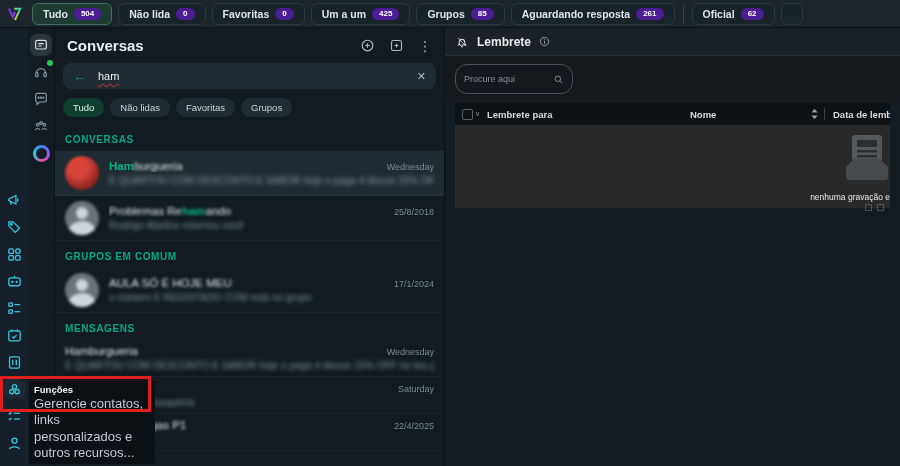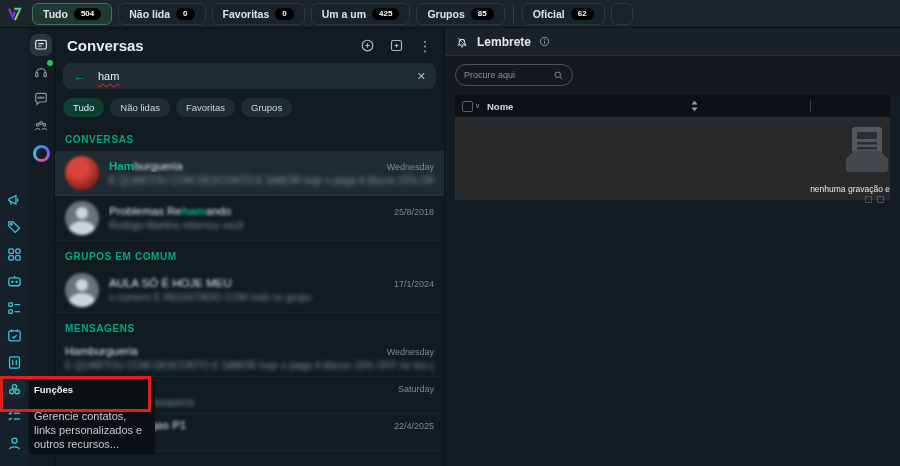--- a/index.html
+++ b/index.html
@@ -8,21 +8,21 @@
   .app { position:relative; width:900px; height:466px; background:#10181f; }
 
   
   .topbar { height:28px; background:#1b252b; display:flex; align-items:center;
     gap:6px; padding:0 4px; border-bottom:1px solid #0b1116; }
   .logo { width:22px; height:22px; flex:0 0 22px; display:flex; align-items:center; justify-content:center; }
   .tab { display:flex; align-items:center; gap:6px; height:22px; padding:0 10px;
     background:#19232a; border:1px solid #2d3940; border-radius:6px; cursor:pointer; }
   .tab.active { background:#1d3a33; border-color:#43705f; }
   .tab .tlabel { font-size:10.5px; font-weight:bold; color:#dde4e8; white-space:nowrap; }
-  .tab .tcount { background:#000000; color:#fff; font-size:8px; font-weight:bold;
+  .tab .tcount { background:#4c1d95; color:#fff; font-size:8px; font-weight:bold;
     border-radius:999px; padding:2px 7px; line-height:1; }
   .tab-divider { width:1px; height:18px; background:#38444c; margin:0 2px; }
 
   
   .main { display:flex; height:438px;justify-content:center; }
 
   
   .rail1 { width:28px; background:#15202a; display:flex; flex-direction:column;
     align-items:center; }
   .rail1 .spacer { flex:0 0 162px; }
@@ -90,36 +90,36 @@
   .mitem { padding:5px 10px; height:37px; cursor:pointer;
     border-bottom:1px solid rgba(134,150,160,0.08); }
   .imp-badge { background:#e01b2c; color:#fff; font-size:8px; font-weight:bold;
     padding:2px 8px 2px 6px; margin-left:5px; border-radius:3px;
     clip-path:polygon(0 0, calc(100% - 5px) 0, 100% 50%, calc(100% - 5px) 100%, 0 100%); }
 
   
   .func-tooltip { position:absolute; left:29px; top:381px; width:126px; background:#0b1014;
     padding:3px 5px; z-index:40; }
   .func-title { font-size:9.5px; font-weight:bold; color:#f2f5f6; }
-  .func-desc { font-size:11px; color:#c3cbd1; line-height:1.25; margin-top:15px; }
+  .func-desc { font-size:13px; color:#c3cbd1; line-height:1.25; margin-top:1px; }
   .red-box { position:absolute; left:0px; top:376px; width:151px; height:36px;
     border:3px solid #e02020; z-index:50; pointer-events:none; }
 
   
   .rpanel { flex:1; background:#131c23; display:flex; flex-direction:column; }
   .rheader { height:28px; background:#1a2127; border-bottom:1px solid #2a3138;
     display:flex; align-items:center; gap:8px; padding:0 10px; }
   .rheader .bell { color:#d6dadd; display:flex; }
   .rheader .bell svg { width:14px; height:14px; }
   .rtitle { font-size:12px; font-weight:bold; color:#e6e9eb; }
   .info-ic { color:#9aa3aa; display:flex; }
   .info-ic svg { width:11px; height:11px; }
 
   .rbody-top { background:#15191e; padding:8px 10px 9px 10px; }
-  .rsearch { width:118px; height:22px; border:1px solid #4c5257; border-radius:12px;
+  .rsearch { width:118px; height:30px; border:1px solid #4c5257; border-radius:12px;
     display:flex; align-items:center; padding:0 8px; gap:4px; }
   .rsearch input { flex:1; min-width:0; background:transparent; border:none; outline:none;
     color:#cfd3d6; font-size:9px; font-family:"Liberation Sans", sans-serif; }
   .rsearch input::placeholder { color:#8a9096; }
   .rsearch svg { width:11px; height:11px; color:#8a9096; flex:0 0 11px; }
 
   .rtable { margin:0 10px; }
   .rthead { height:22px; background:#0e1114; display:grid;
     grid-template-columns:32px 203px 120px 14px 1px auto; align-items:center; }
   .thcell { font-size:9.5px; font-weight:bold; color:#d7dadc; white-space:nowrap; overflow:hidden; }
@@ -170,20 +170,24 @@
       <span class="tcount">0</span>
     </div>
     <div class="tab">
       <span class="tlabel">Um a um</span>
       <span class="tcount">425</span>
     </div>
     <div class="tab">
       <span class="tlabel">Grupos</span>
       <span class="tcount">85</span>
     </div>
+    <div class="tab">
+      <span class="tlabel">Aguardando resposta</span>
+      <span class="tcount">261</span>
+    </div>
     <div class="tab-divider"></div>
     <div class="tab">
       <span class="tlabel">Oficial</span>
       <span class="tcount">62</span>
     </div>
     <div class="tab">
       
       
     </div>
 
@@ -428,20 +432,21 @@
           </svg>
         </div>
       </div>
 
       <div class="rtable">
         <div class="rthead">
           <span class="cbwrap">
             <span class="cbox"></span>
             <span class="cbchev">∨</span>
           </span>
+          <span class="thcell">Lembrete para</span>
           <span class="thcell">Nome</span>
           <span class="sort-ic">
             <svg viewBox="0 0 12 16" fill="currentColor">
               <path d="M6 1 L10 6 H2 Z"></path>
                 <path d="M6 15 L2 10 H10 Z"></path>
             </svg>
           </span>
           <span class="vdiv"></span>
           <span class="thcell th-date">Data de lembrete</span>
         </div>

